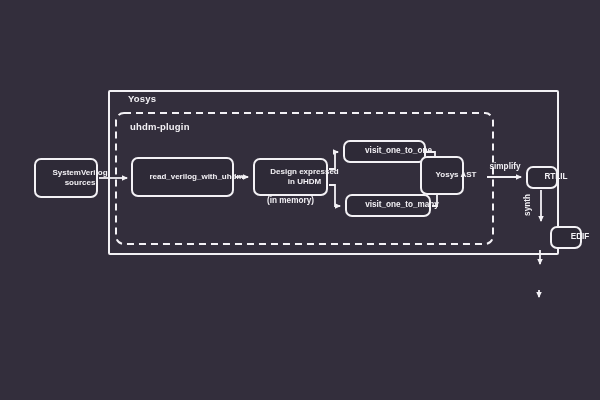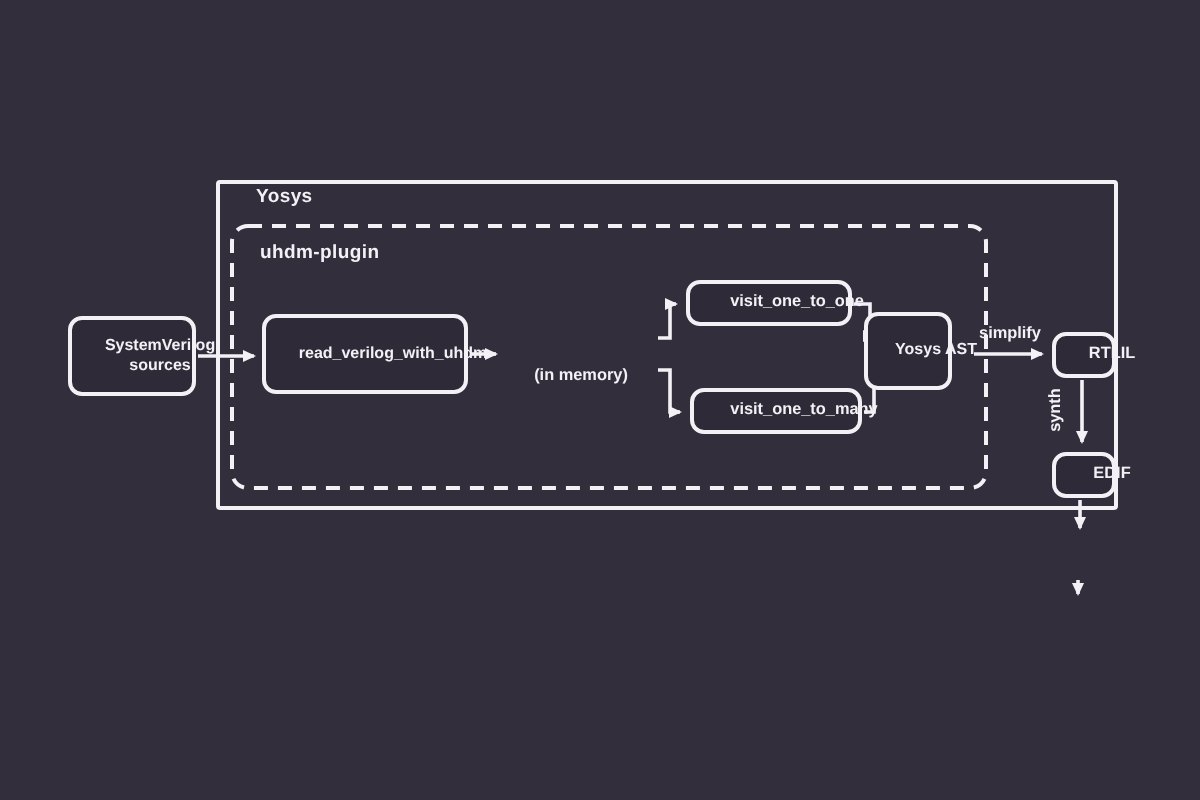--- a/index.html
+++ b/index.html
@@ -96,40 +96,44 @@
 
   <div class="node" style="left:34px;top:158px;width:64px;height:40px;font-size:8px;">
     <span>SystemVerilog</span>
     <span>sources</span>
   </div>
 
   <div class="node" style="left:131px;top:157px;width:103px;height:40px;font-size:8px;">
     <span>read_verilog_with_uhdm</span>
   </div>
 
+  <div class="node" style="left:253px;top:158px;width:75px;height:38px;font-size:8px;">
+    <span>Design expressed</span>
+    <span>in UHDM</span>
+  </div>
 
-  <div class="annot" style="left:248px;top:183px;width:85px;">(in memory)</div>
+  <div class="annot" style="left:248px;top:196px;width:85px;">(in memory)</div>
 
   <div class="node" style="left:343px;top:140px;width:83px;height:23px;">
     <span>visit_one_to_one</span>
   </div>
 
   <div class="node" style="left:345px;top:194px;width:86px;height:23px;">
     <span>visit_one_to_many</span>
   </div>
 
-  <div class="node" style="left:432px;top:156px;width:44px;height:39px;font-size:8px;">
+  <div class="node" style="left:420px;top:156px;width:44px;height:39px;font-size:8px;">
     <span>Yosys AST</span>
   </div>
 
   <div class="node" style="left:526px;top:166px;width:30px;height:23px;">
     <span>RTLIL</span>
   </div>
 
-  <div class="node" style="left:526px;top:226px;width:28px;height:23px;">
+  <div class="node" style="left:550px;top:226px;width:28px;height:23px;">
     <span>EDIF</span>
   </div>
 
 
 
   <div class="annot" style="left:487px;top:162px;width:36px;">simplify</div>
 
   <div class="annot rot" style="left:509px;top:199px;width:40px;height:12px;">synth</div>
 
 </div>

